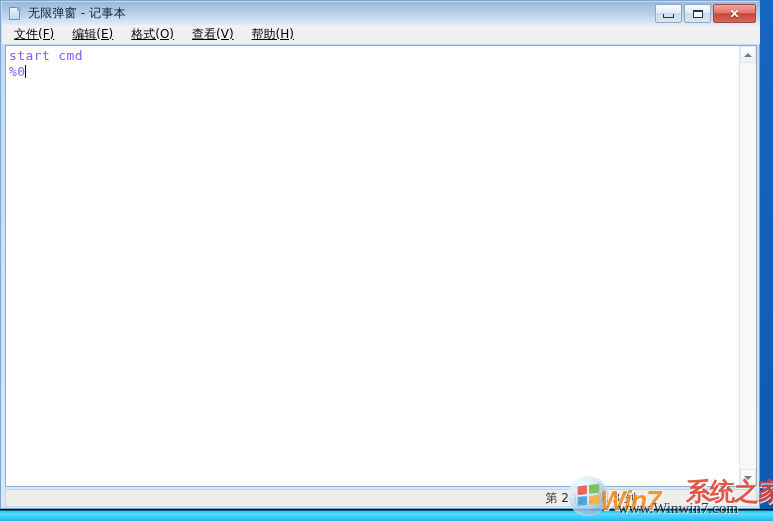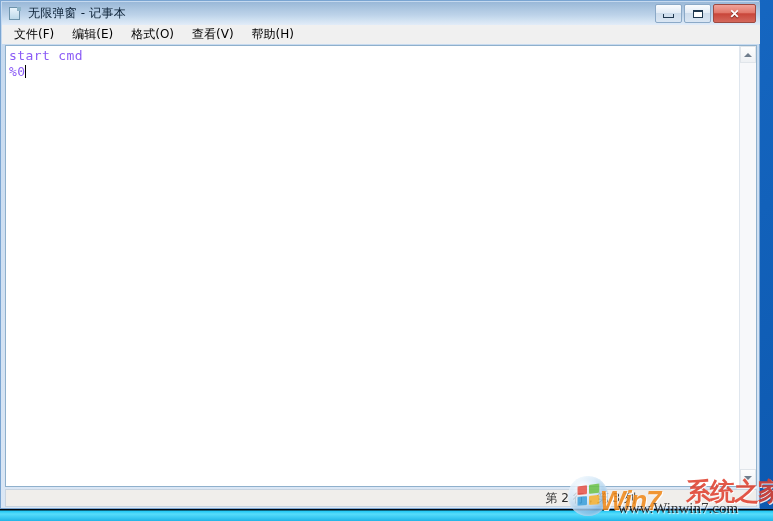--- a/index.html
+++ b/index.html
@@ -150,20 +150,21 @@
     align-items: center;
     padding-left: 3px;
     box-sizing: border-box;
   }
   .menu-item {
     font-size: 12px;
     color: #000;
     padding: 2px 9px 3px 9px;
     white-space: nowrap;
     font-family: "DejaVu Sans", "Liberation Sans", sans-serif;
+    text-decoration: underline;
   }
 
   
   .client {
     position: absolute;
     left: 4px;
     top: 44px;
     width: 752px;
     height: 442px;
     box-sizing: border-box;

